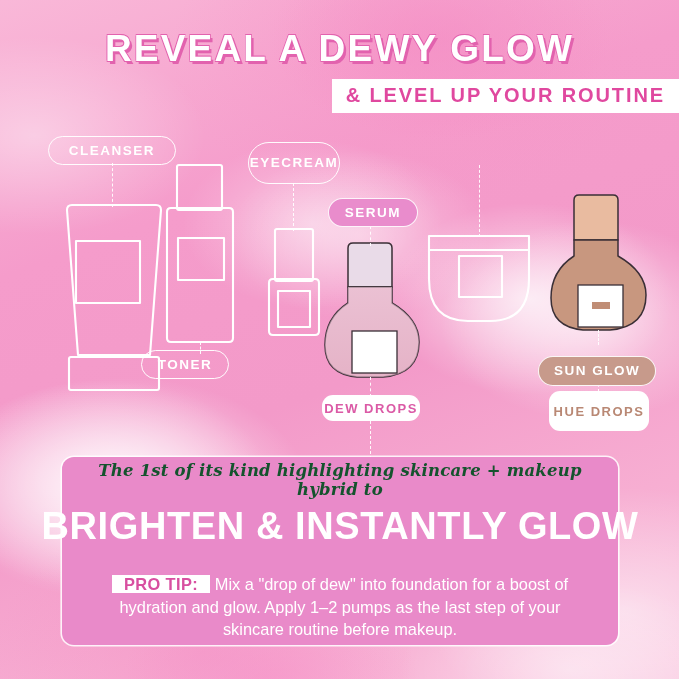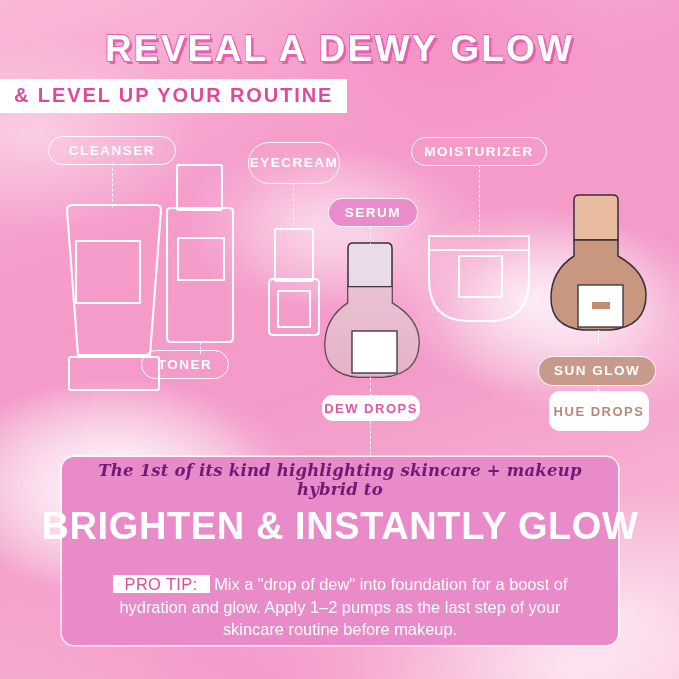--- a/index.html
+++ b/index.html
@@ -43,21 +43,21 @@
     letter-spacing: 2.2px;
     color: #ffffff;
     text-shadow:
       2.5px 2.5px 0 #e262ae,
       -0.6px -0.6px 0 #e262ae,
       0.6px -0.6px 0 #e262ae,
       -0.6px 0.6px 0 #e262ae;
     white-space: nowrap;
   }
 
-  .sub-banner-wrap { margin-top: 9px; display: flex; justify-content: flex-start; }
+  .sub-banner-wrap { margin-top: 9px; display: flex; justify-content: flex-end; }
 
   .sub-banner {
     display: inline-block;
     background: #ffffff;
     color: #e0489f;
     font-size: 20px;
     font-weight: 700;
     letter-spacing: 1.9px;
     padding: 5px 14px 6px 14px;
     white-space: nowrap;
@@ -138,21 +138,21 @@
     justify-content: center;
     padding: 10px 20px;
     text-align: center;
   }
 
   .panel-script {
     font-family: "DejaVu Serif", "Liberation Serif", serif;
     font-style: italic;
     font-weight: 700;
     font-size: 16.5px;
-    color: #701a75;
+    color: #14532d;
     letter-spacing: 0.2px;
     margin-bottom: 6px;
   }
 
   .panel-head {
     font-size: 38px;
     font-weight: 700;
     color: #ffffff;
     letter-spacing: 0.6px;
     margin-bottom: 25px;
@@ -162,21 +162,21 @@
   .panel-body {
     font-size: 16.4px;
     color: #ffffff;
     line-height: 1.40;
     max-width: 500px;
   }
 
   .protip {
     background: #ffffff;
     color: #d84fa0;
-    font-weight: 400;
+    font-weight: 700;
     padding: 0 12px;
     letter-spacing: 0.4px;
   }
 </style>
 </head>
 <body>
 
 <div id="stage">
 
   <div class="cloud" style="left:-60px; top:380px; width:330px; height:210px; background:radial-gradient(closest-side, rgba(255,255,255,0.70), rgba(255,255,255,0));"></div>
@@ -264,23 +264,20 @@
 
   <div class="pill two-line" style="left:248px; top:142px; width:92px; height:42px; flex-direction:row;">
     <span>EYE</span>
     <span>CREAM</span>
   </div>
 
   <div class="pill filled-pink" style="left:328px; top:198px; width:90px; height:29px;">
     <span>SERUM</span>
   </div>
 
-  <div class="pill" style="left:411px; top:137px; width:136px; height:29px;">
-    <span>MOISTURIZER</span>
-  </div>
 
   <div class="pill filled-tan" style="left:538px; top:356px; width:118px; height:30px;">
     <span>SUN GLOW</span>
   </div>
 
   <div class="flag pink" style="left:322px; top:395px; width:98px; height:26px;">
     <span>DEW DROPS</span>
   </div>
 
   <div class="flag tan" style="left:549px; top:391px; width:100px; height:40px;">

